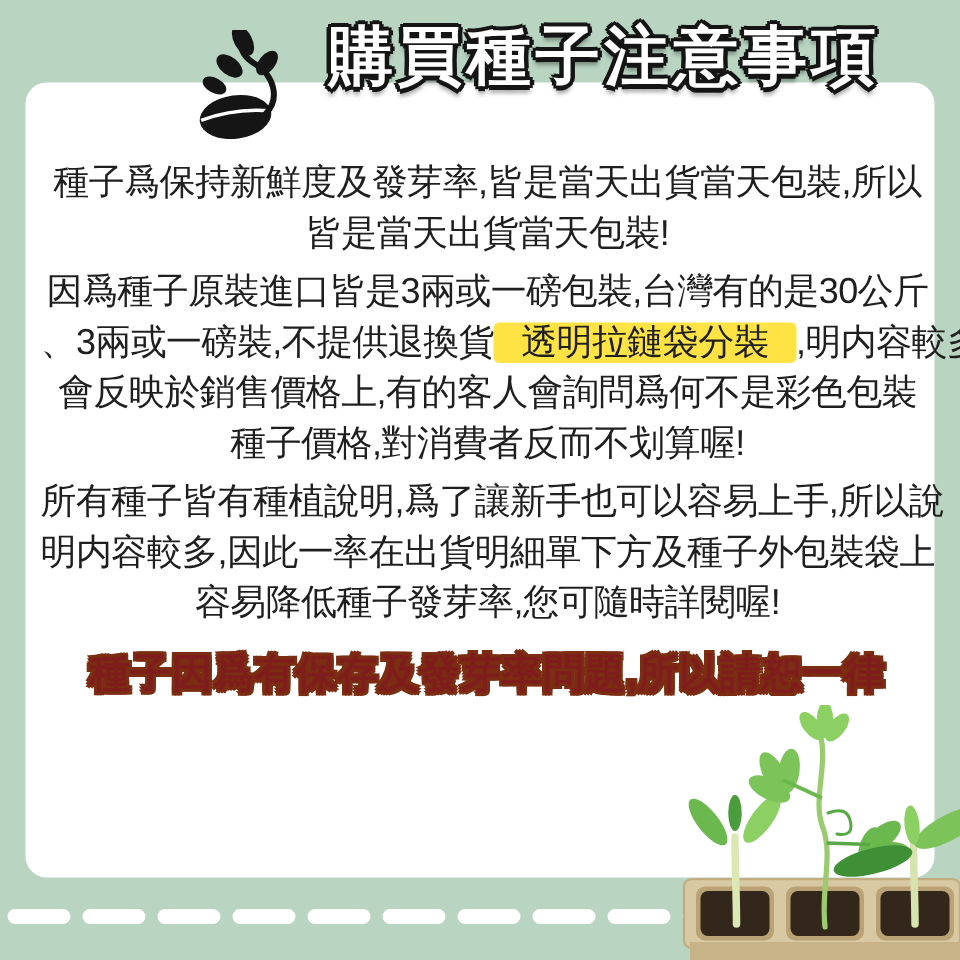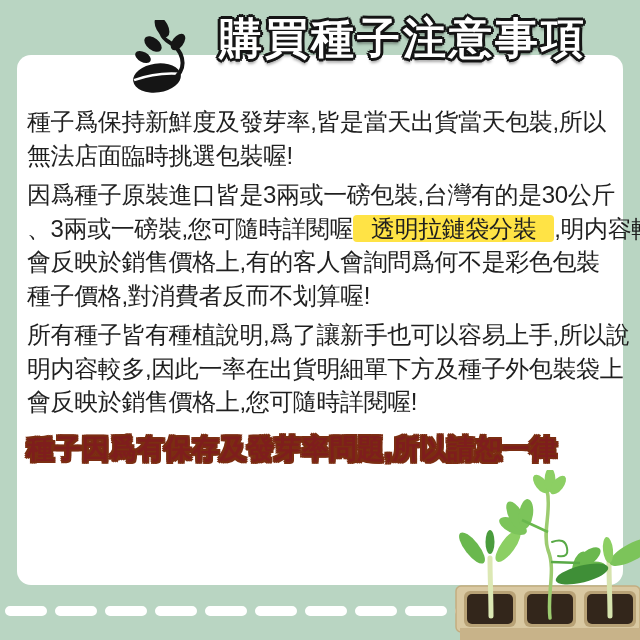--- a/index.html
+++ b/index.html
@@ -24,21 +24,21 @@
     text-shadow:
       -3px 0 0 #151515, 3px 0 0 #151515, 0 -3px 0 #151515, 0 3px 0 #151515,
       -2px -2px 0 #151515, 2px -2px 0 #151515, -2px 2px 0 #151515, 2px 2px 0 #151515,
       0 5px 3px rgba(0,0,0,0.35);
   }
   
   .content{position:absolute;left:27px;top:105px;width:596px;z-index:3;}
   .para{margin:0 0 6px 0;}
   .line{
     font-size:24px;line-height:33.5px;letter-spacing:-0.4px;
-    color:#1f1f1f;font-weight:500;white-space:nowrap;
+    color:#1f1f1f;font-weight:500;white-space:nowrap;text-align:center;
   }
   .hl{
     background:#ffe345;border-radius:4px;padding:0 18px;
   }
   .warning{margin-top:13px;}
   .warning .line{
     font-size:27px;line-height:35px;font-weight:800;letter-spacing:0.5px;
     color:#7f1d1d;
     text-shadow:
       -2px 0 0 #7b2d12, 2px 0 0 #7b2d12, 0 -2px 0 #7b2d12, 0 2px 0 #7b2d12,
@@ -72,34 +72,34 @@
         <ellipse cx="12" cy="37" rx="5" ry="8.5" fill="#151515" transform="rotate(-62 12 37)"></ellipse>
       </svg>
     </span>
     <h1 class="title">購買種子注意事項</h1>
   </div>
 
   <div class="content">
 
     <div class="para">
       <div class="line">種子爲保持新鮮度及發芽率,皆是當天出貨當天包裝,所以</div>
-      <div class="line">無法店面臨時挑選包裝喔!</div>
+      <div class="line">皆是當天出貨當天包裝!</div>
     </div>
 
     <div class="para">
       <div class="line">因爲種子原裝進口皆是3兩或一磅包裝,台灣有的是30公斤</div>
-      <div class="line"><span>、3兩或一磅裝,您可隨時詳閱喔</span><span class="hl">透明拉鏈袋分裝</span><span>,明内容較多</span></div>
+      <div class="line"><span>、3兩或一磅裝,不提供退換貨</span><span class="hl">透明拉鏈袋分裝</span><span>,明内容較多</span></div>
       <div class="line">會反映於銷售價格上,有的客人會詢問爲何不是彩色包裝</div>
       <div class="line">種子價格,對消費者反而不划算喔!</div>
     </div>
 
     <div class="para">
       <div class="line">所有種子皆有種植說明,爲了讓新手也可以容易上手,所以說</div>
       <div class="line">明内容較多,因此一率在出貨明細單下方及種子外包裝袋上</div>
-      <div class="line">會反映於銷售價格上,您可隨時詳閱喔!</div>
+      <div class="line">容易降低種子發芽率,您可隨時詳閱喔!</div>
     </div>
 
     <div class="para warning">
       <div class="line">種子因爲有保存及發芽率問題,所以請恕一律</div>
     </div>
 
   </div>
 
   <div class="ground-dashes">
     <svg width="640" height="16" viewBox="0 0 640 16">

